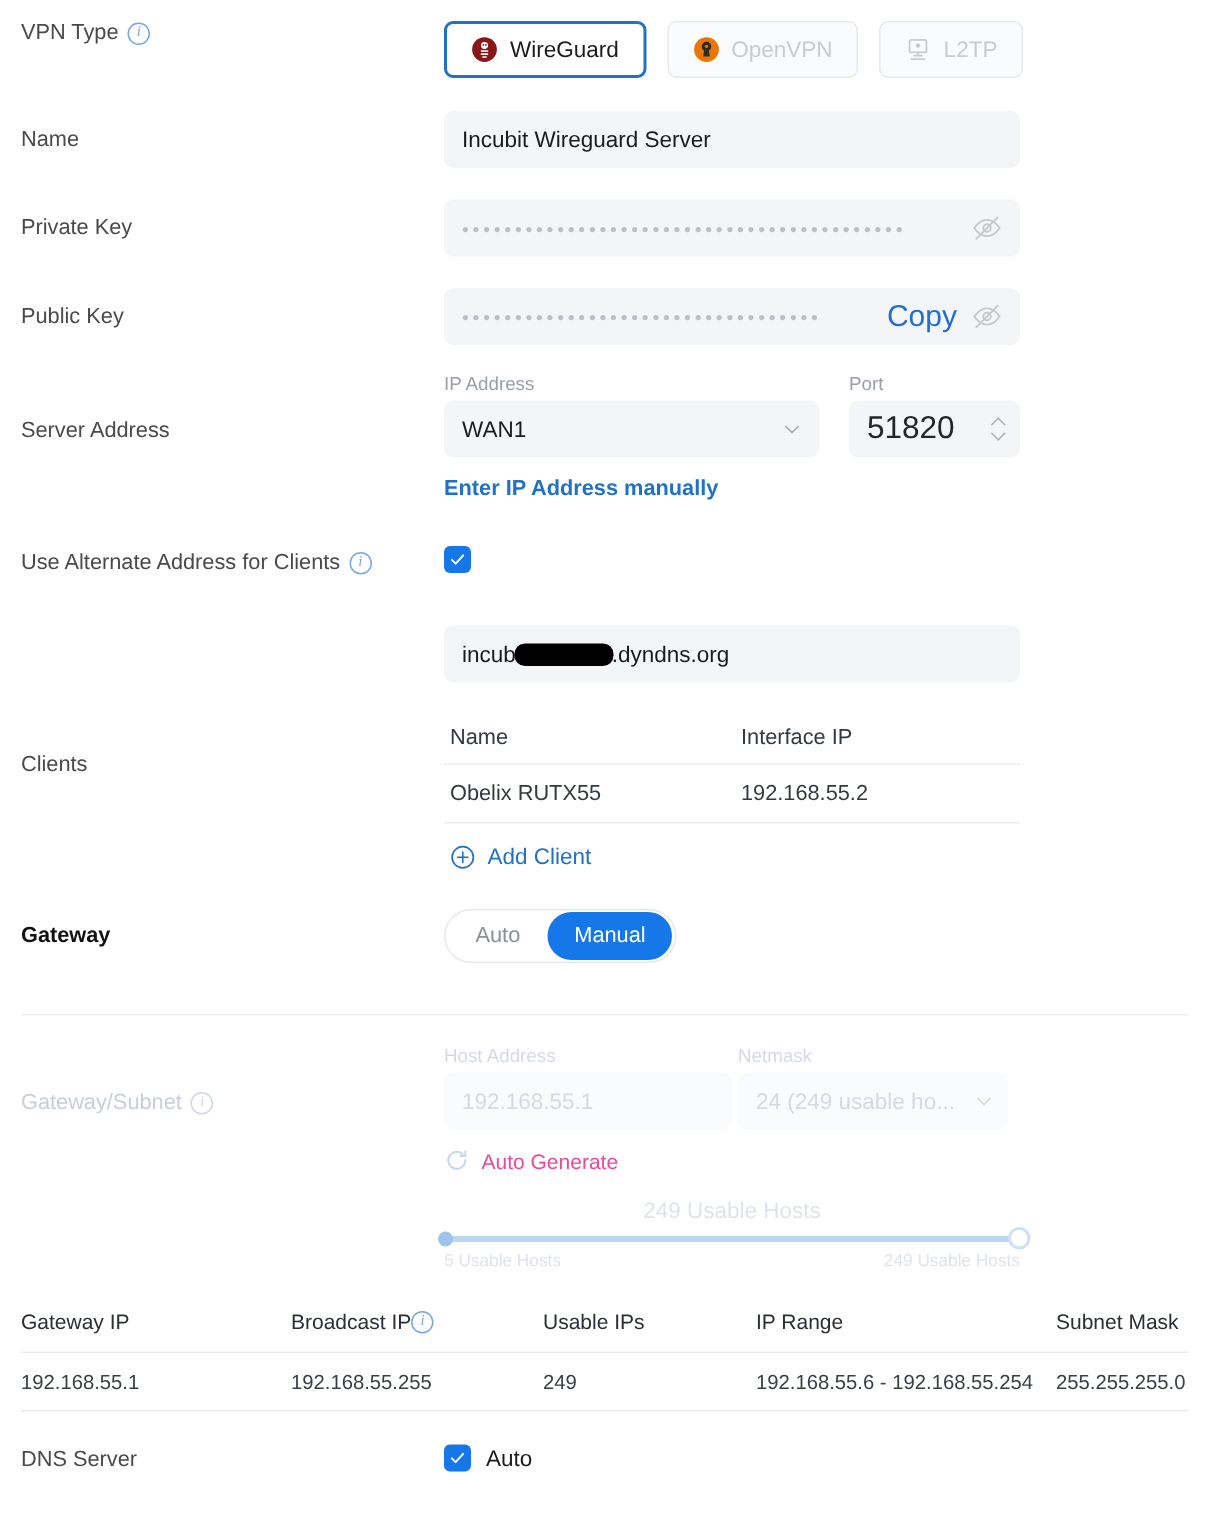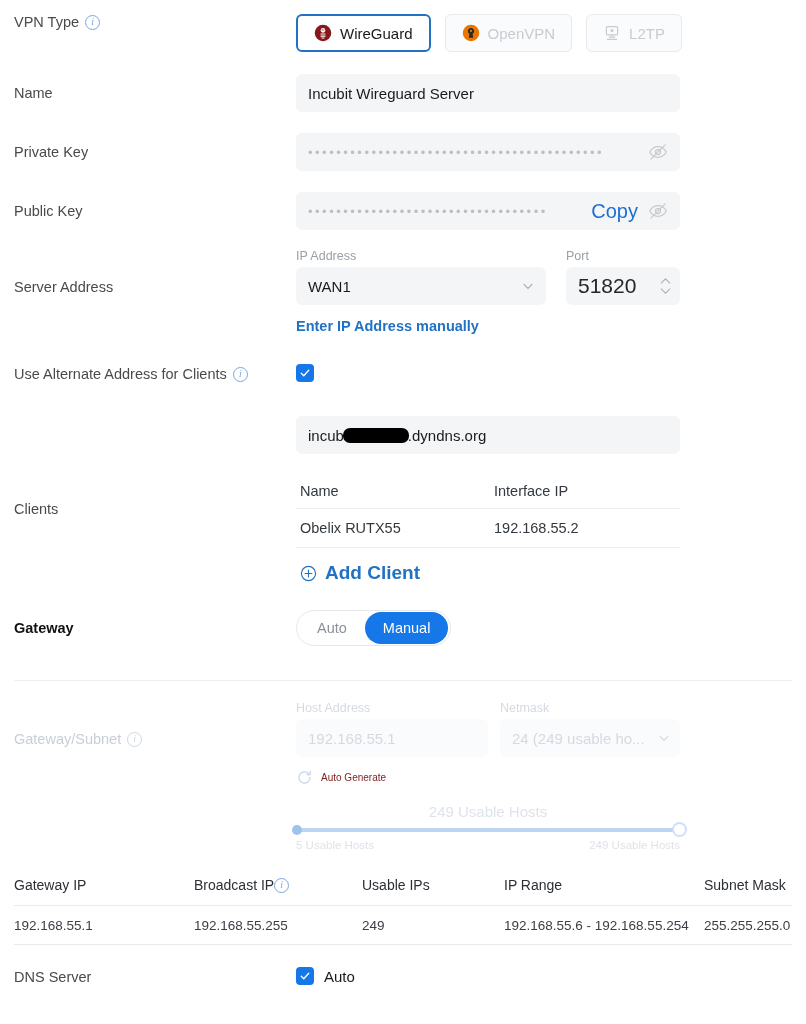--- a/index.html
+++ b/index.html
@@ -151,21 +151,21 @@
   .clients-table { width: 384px; }
   .ct-head, .ct-row {
     display: flex;
     font-size: 14.5px;
     padding: 0 4px;
   }
   .ct-head { color: #33393f; height: 34px; align-items: center; border-bottom: 1px solid #ededf0; }
   .ct-row { color: #33393f; height: 38px; align-items: center; border-bottom: 1px solid #ededf0; }
   .ct-c1 { width: 194px; flex: 0 0 194px; }
   .ct-c2 { flex: 1 1 auto; }
-  .add-client { display: flex; align-items: center; gap: 8px; color: #2272c4; font-size: 19px; padding: 14px 4px 0; font-weight: bold; }
+  .add-client { display: flex; align-items: flex-end; gap: 8px; color: #2272c4; font-size: 15px; padding: 14px 4px 0; }
 
   
   .seg {
     display: inline-flex;
     align-items: center;
     border: 1px solid #e6e8eb;
     border-radius: 19px;
     height: 36px;
     padding: 2px;
     background: #fff;
@@ -429,21 +429,21 @@
   </div>
 
   <div class="divider" style="margin-top:34px;"></div>
 
   <div class="row" style="padding-top:20px;">
     <div class="label-col faded" style="height:76px;">
       <span>Gateway/Subnet</span>
       <span class="info-icon faded">i</span>
     </div>
     <div class="field-col">
-      <div style="display:flex; gap:12px;">
+      <div style="display:flex; gap:4px;">
         <div>
           <div class="sub-label faded">Host Address</div>
           <div class="tf-faded" style="width:192px;">
             <span>192.168.55.1</span>
           </div>
         </div>
         <div>
           <div class="sub-label faded">Netmask</div>
           <div class="tf-faded" style="width:180px; padding-right:8px;">
             <span>24 (249 usable ho...</span>
@@ -452,21 +452,21 @@
             </svg>
           </div>
         </div>
       </div>
 
       <div style="display:flex; align-items:center; gap:8px; margin-top:12px;">
         <svg width="17" height="17" viewBox="0 0 24 24">
           <path d="M20 12a8 8 0 1 1-2.4-5.7" fill="none" stroke="#c3d6ef" stroke-width="1.8" stroke-linecap="round"></path>
           <path d="M20 3.5V8h-4.5" fill="none" stroke="#c3d6ef" stroke-width="1.8" stroke-linecap="round" stroke-linejoin="round"></path>
         </svg>
-        <span style="color:#7f1d1d; font-size:10px;">Auto Generate</span>
+        <span style="color:#ec4899; font-size:14px;">Auto Generate</span>
       </div>
 
       <div class="slider-wrap" style="margin-top:17px;">
         <div class="slider-caption">249 Usable Hosts</div>
         <div class="slider-track">
           <div class="slider-fill"></div>
           <div class="slider-dot-left"></div>
           <div class="slider-knob"></div>
         </div>
         <div class="slider-ends">

